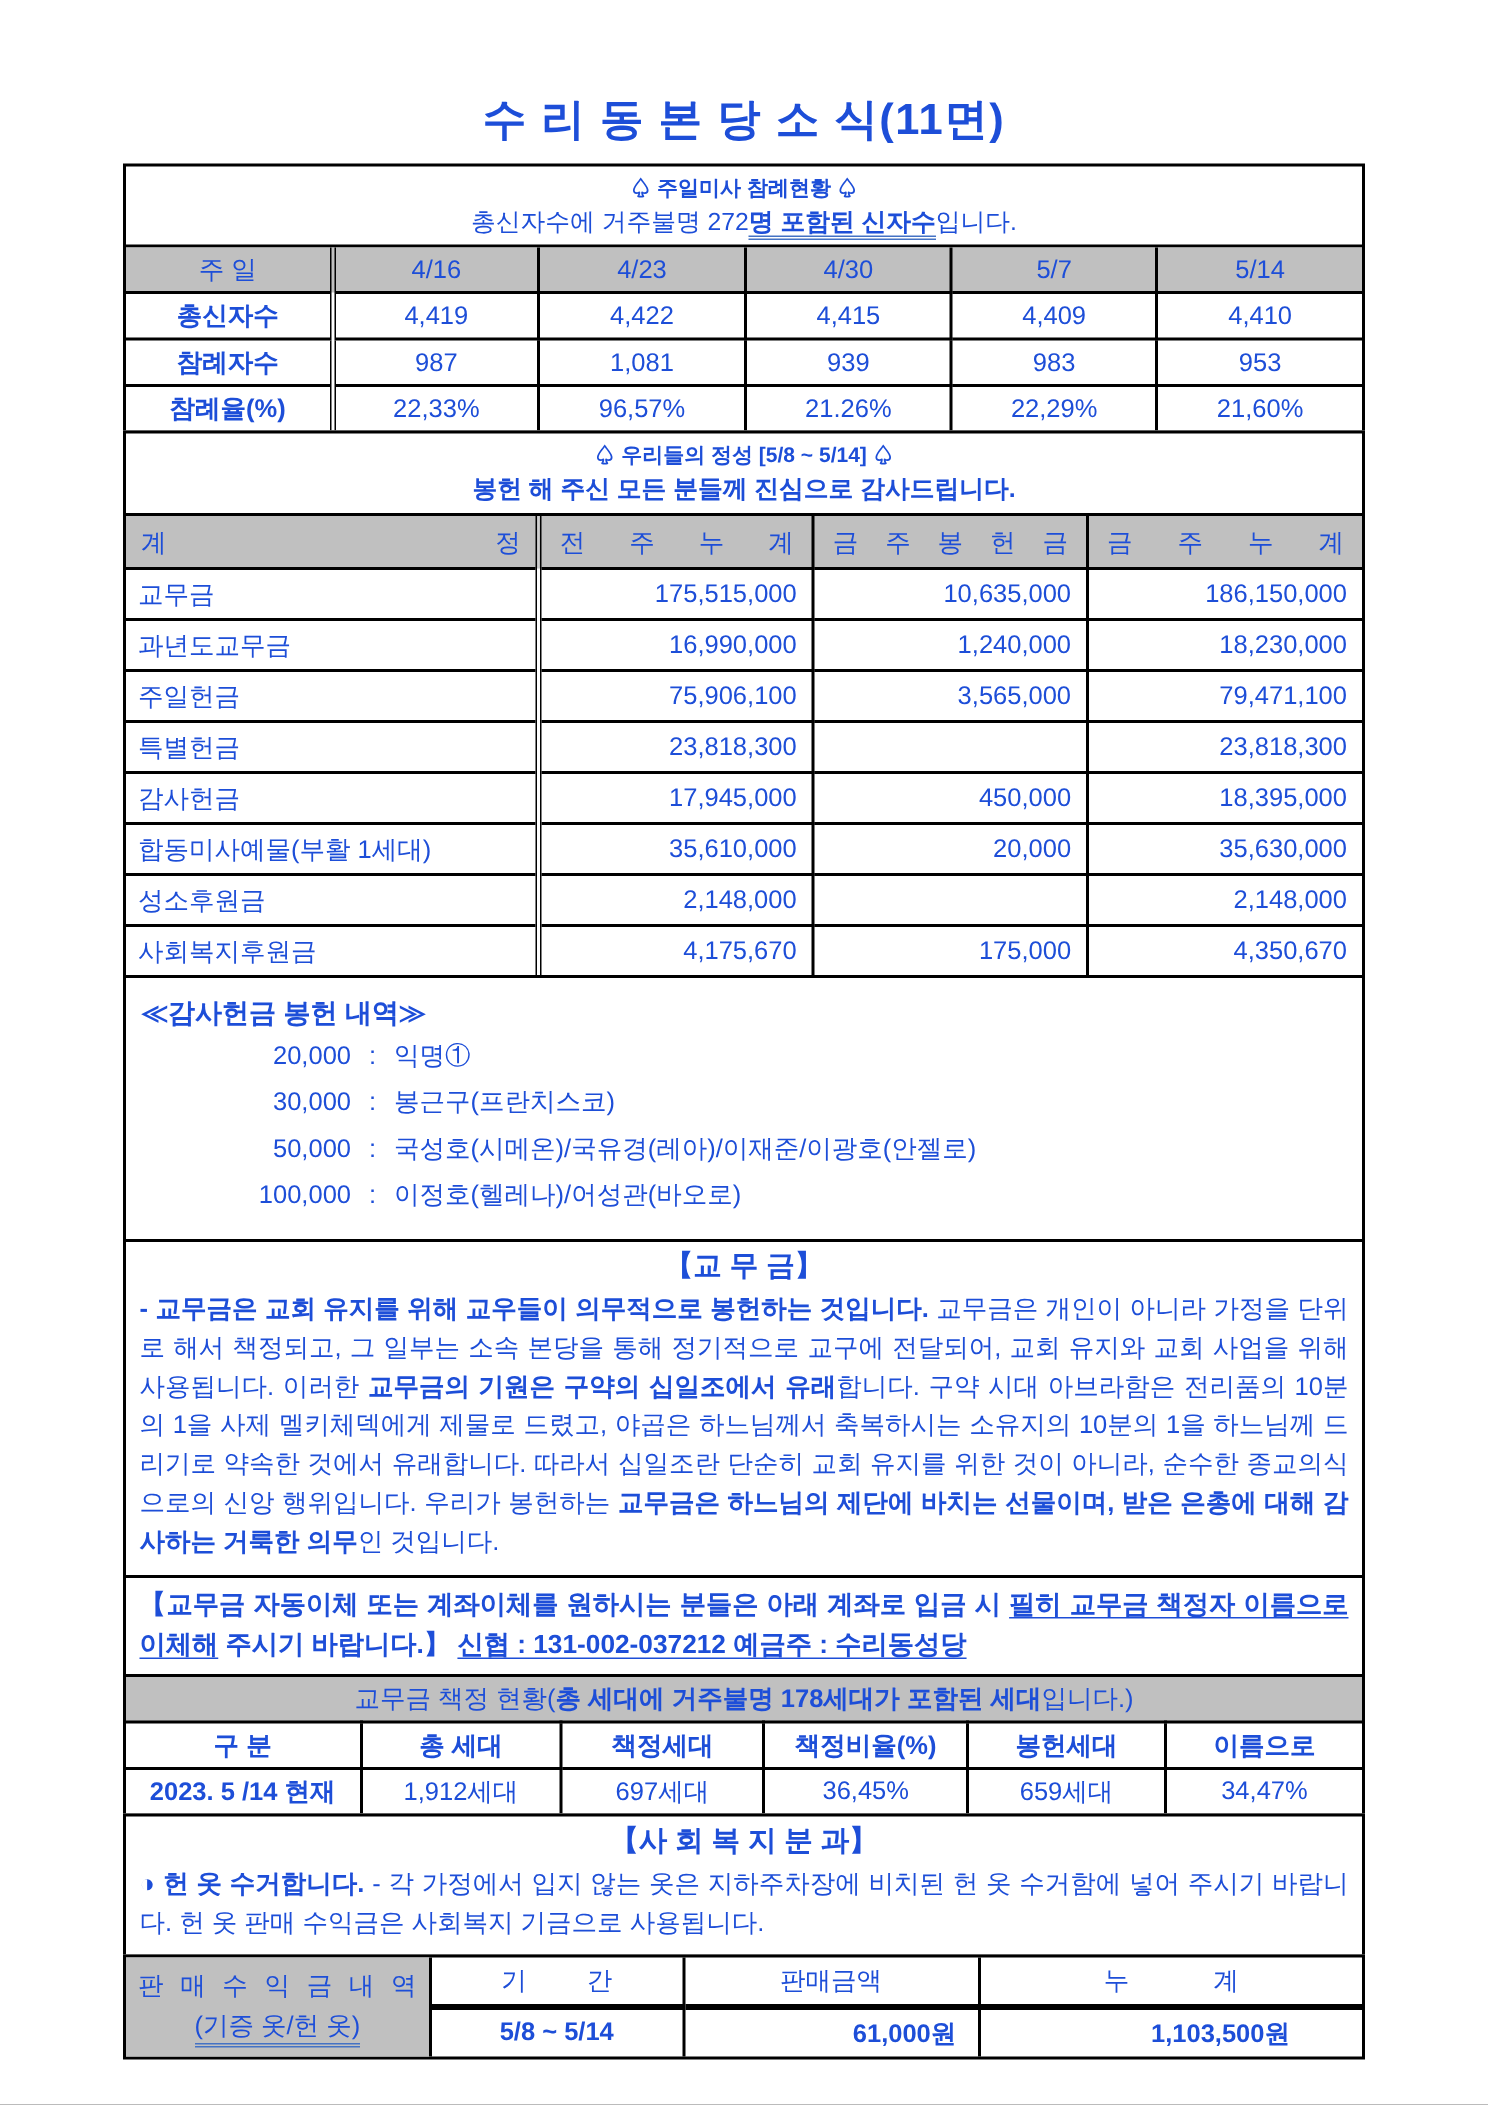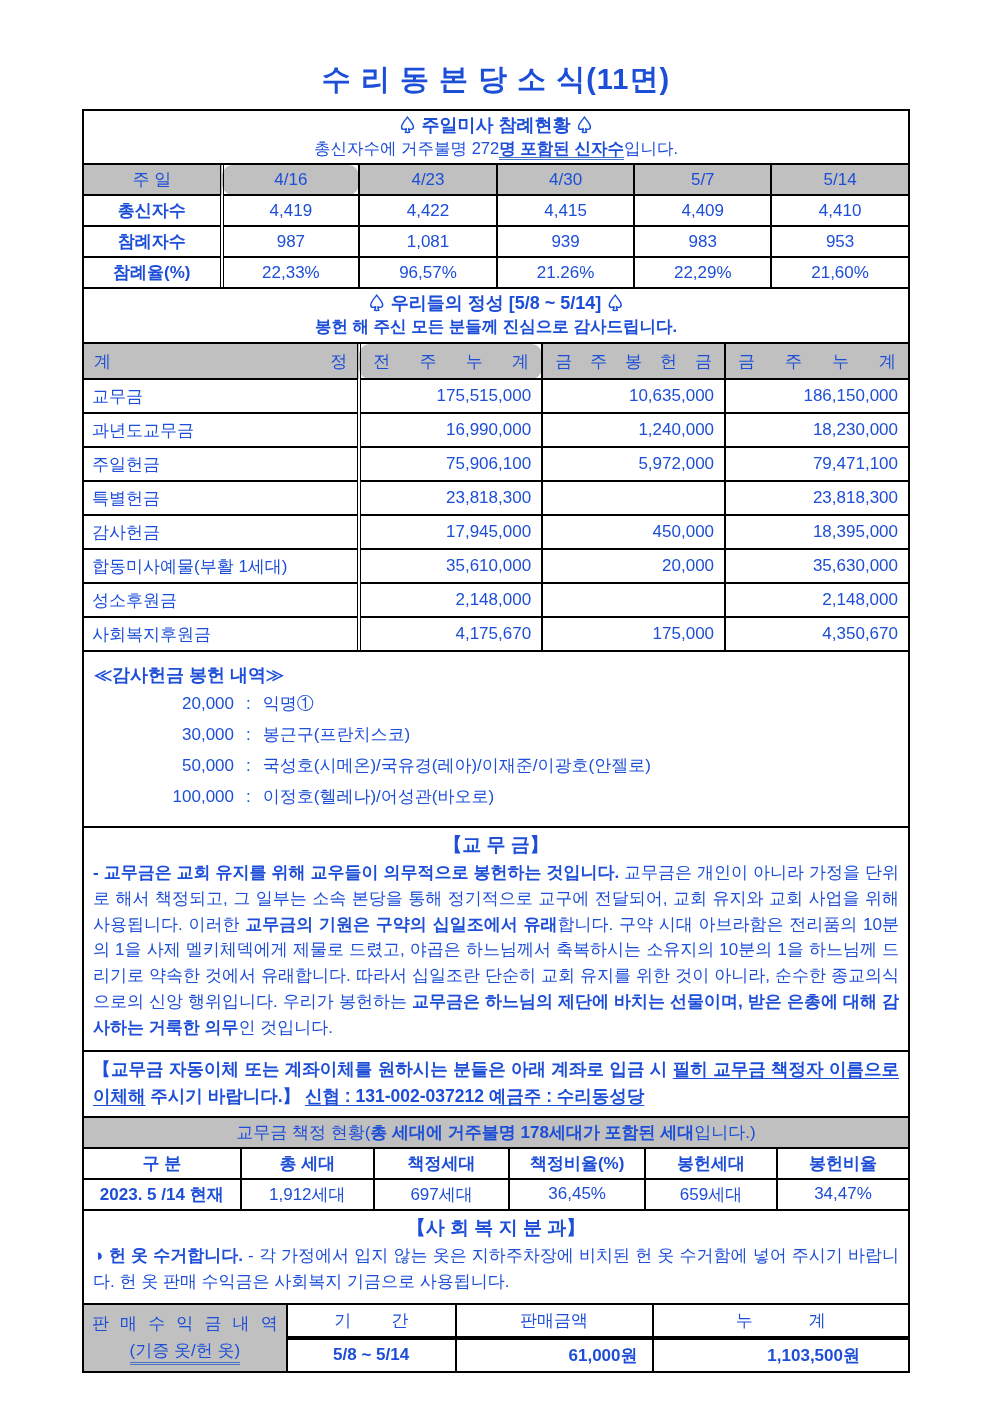--- a/index.html
+++ b/index.html
@@ -10,27 +10,27 @@
   .title {
     text-align:center; font-size:29px; font-weight:bold;
     letter-spacing:1px; padding-top:60px; margin:0 0 9px 0;
   }
   .doc { width:828px; margin:0 auto; }
   .sec { border:2px solid #000; margin-top:-2px; background:#fff; }
   .sec.first { margin-top:0; }
 
   
   .cap { border-bottom:2px solid #000; text-align:center; padding:3px 0 4px 0; }
-  .cap-l1 { font-size:18px; font-weight:bold; line-height:23px; }
+  .cap-l1 { font-size:14px; font-weight:bold; line-height:23px; }
   .cap-l2 { font-size:16.5px; line-height:22px; }
 
   table { width:100%; border-collapse:collapse; table-layout:fixed; border-style:hidden; }
   td { border:2px solid #000; text-align:center; font-size:17px; vertical-align:middle; padding:0; }
   .gray { background:#c0c0c0; }
-  .dbl { border-left:4px double #000;border-radius:11px; }
+  .dbl { border-left:4px double #000; }
   .h29 td { height:29px; }
   .h31 td { height:31px; }
   .h32 td { height:32px; }
   .h34 td { height:34px; }
   .b { font-weight:bold; }
   .ub { border-bottom:3px double #4472c4; }
   .uk { text-decoration:underline; text-underline-offset:3px; }
 
   .lbl { text-align:left; padding-left:8px; }
   .num { text-align:right; padding-right:10px; }
@@ -175,21 +175,21 @@
         </tr>
         <tr class="h32">
           <td class="lbl">과년도교무금</td>
           <td class="num dbl">16,990,000</td>
           <td class="num">1,240,000</td>
           <td class="num">18,230,000</td>
         </tr>
         <tr class="h32">
           <td class="lbl">주일헌금</td>
           <td class="num dbl">75,906,100</td>
-          <td class="num">5,972,000</td>
+          <td class="num">3,565,000</td>
           <td class="num">79,471,100</td>
         </tr>
         <tr class="h32">
           <td class="lbl">특별헌금</td>
           <td class="num dbl">23,818,300</td>
           <td class="num"></td>
           <td class="num">23,818,300</td>
         </tr>
         <tr class="h32">
           <td class="lbl">감사헌금</td>
@@ -267,21 +267,21 @@
         <tbody>
             <tr class="h29">
           <td class="gray" colspan="6"><span>교무금 책정 현황(</span><span class="b">총 세대에 거주불명 178세대가 포함된 세대</span><span>입니다.)</span></td>
         </tr>
         <tr class="h29 b">
           <td>구 분</td>
           <td>총 세대</td>
           <td>책정세대</td>
           <td>책정비율(%)</td>
           <td>봉헌세대</td>
-          <td>봉헌비율</td>
+          <td>이름으로</td>
         </tr>
         <tr class="h29">
           <td class="b">2023. 5 /14 현재</td>
           <td>1,912세대</td>
           <td>697세대</td>
           <td>36,45%</td>
           <td>659세대</td>
           <td>34,47%</td>
         </tr>
       </tbody>

